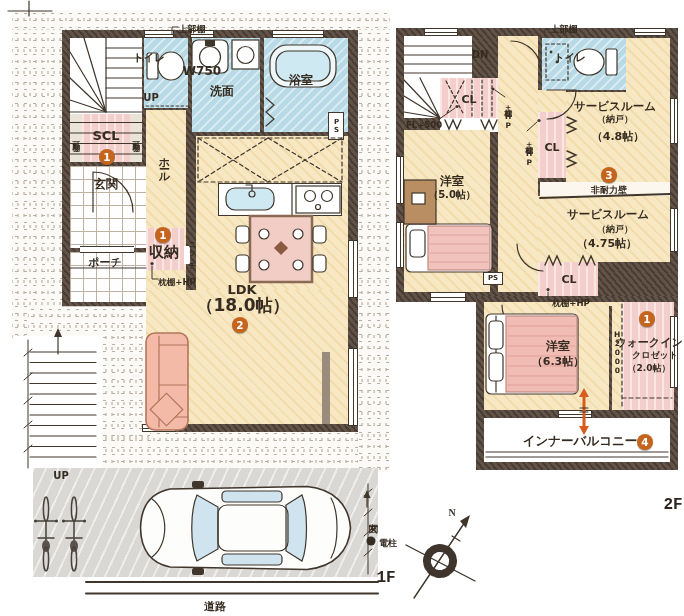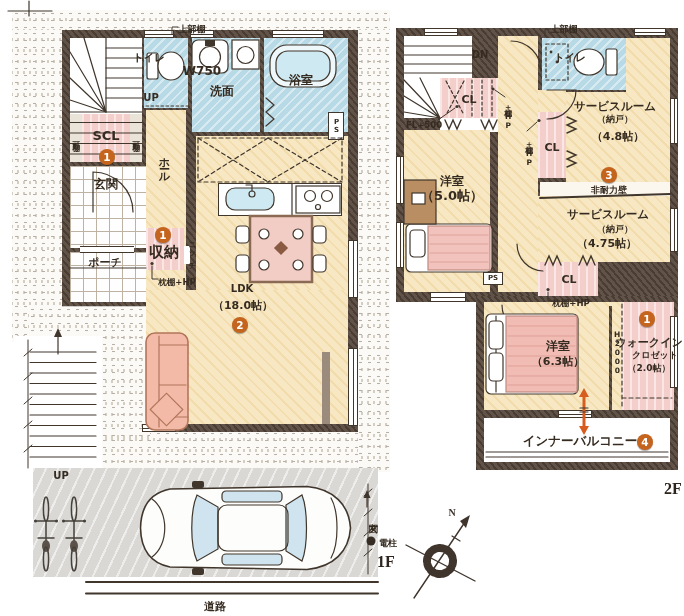--- a/index.html
+++ b/index.html
@@ -26,21 +26,21 @@
     background-image:repeating-linear-gradient(115deg, rgba(255,255,255,.55) 0 2px, rgba(0,0,0,0) 2px 11px); }
   .win { position:absolute; background:#fff; border:1px solid #40362c; z-index:6; }
   .win.h { background-image:linear-gradient(#40362c,#40362c); background-size:100% 1px; background-position:center; background-repeat:no-repeat; }
   .win.v { background-image:linear-gradient(#40362c,#40362c); background-size:1px 100%; background-position:center; background-repeat:no-repeat; }
   .lbl { position:absolute; transform:translate(-50%,-50%); font-weight:700; white-space:nowrap; line-height:1; z-index:30; color:#352b20; }
   .vlbl { writing-mode:vertical-rl; text-orientation:upright; letter-spacing:1px; }
   .badge { position:absolute; width:16px; height:16px; border-radius:50%; background:#c5651d; color:#fff;
     font-size:10.5px; font-weight:700; display:flex; align-items:center; justify-content:center;
     transform:translate(-50%,-50%); z-index:40; box-shadow:0 1px 1px rgba(0,0,0,.35); }
   .psbox { position:absolute; background:#fff; border:1.5px solid #40362c; z-index:5; }
-  .floorlbl { font-family:Liberation Serif, serif; color:#2c241d; }
+  .floorlbl { font-family:Liberation Mono, monospace; color:#2c241d;margin-top:16px; }
   svg.overlay { position:absolute; left:0; top:0; z-index:20; pointer-events:none; }
   .doorbar { position:absolute; background:#fff; border-top:1.5px solid #40362c; border-bottom:1.5px solid #40362c; z-index:6; }
 </style>
 </head>
 <body>
 
 <div class="room stipple" style="left:12px;top:10px;width:378px;height:22px"></div>
 <div class="room stipple" style="left:12px;top:30px;width:52px;height:312px"></div>
 <div class="room stipple" style="left:356px;top:30px;width:34px;height:442px"></div>
 <div class="room stipple" style="left:28px;top:430px;width:330px;height:40px"></div>
@@ -332,39 +332,39 @@
 <div class="lbl" style="left:151px;top:98px;font-size:10px">UP</div>
 <div class="lbl vlbl" style="left:76px;top:137px;font-size:7.5px">可動棚</div>
 <div class="lbl" style="left:106px;top:135px;font-size:13px">SCL</div>
 <div class="lbl vlbl" style="left:136px;top:137px;font-size:7.5px">可動棚</div>
 <div class="lbl" style="left:106px;top:184px;font-size:12px">玄関</div>
 <div class="lbl vlbl" style="left:164px;top:164px;font-size:11px">ホール</div>
 <div class="lbl" style="left:105px;top:262px;font-size:11px">ポーチ</div>
 <div class="lbl" style="left:164px;top:252px;font-size:15px">収納</div>
 <div class="lbl vlbl" style="left:192px;top:252px;font-size:7.5px">ニッチ</div>
 <div class="lbl" style="left:177px;top:282px;font-size:8.5px">枕棚+HP</div>
-<div class="lbl" style="left:242px;top:289px;font-size:10px">LDK</div>
-<div class="lbl" style="left:243px;top:305px;font-size:11px">（18.0帖）</div>
+<div class="lbl" style="left:242px;top:289px;font-size:13px">LDK</div>
+<div class="lbl" style="left:243px;top:305px;font-size:17px">（18.0帖）</div>
 <div class="lbl vlbl" style="left:336px;top:126px;font-size:7px;letter-spacing:0">PS</div>
 <div class="lbl" style="left:61px;top:476px;font-size:10px">UP</div>
 <div class="lbl" style="left:215px;top:606px;font-size:11px">道路</div>
 <div class="lbl vlbl" style="left:373px;top:517px;font-size:9px">玄関</div>
 <div class="lbl" style="left:388px;top:543px;font-size:9px">電柱</div>
 <div class="lbl floorlbl" style="left:386px;top:562px;font-size:16px">1F</div>
 
 <div class="lbl" style="left:480px;top:55px;font-size:10px">DN</div>
 <div class="lbl" style="left:564px;top:29px;font-size:9px">上部棚</div>
 <div class="lbl" style="left:570px;top:57px;font-size:10.5px">トイレ</div>
 <div class="lbl" style="left:469px;top:99px;font-size:11px">CL</div>
 <div class="lbl vlbl" style="left:508px;top:116px;font-size:7.5px;letter-spacing:0">枕棚+HP</div>
 <div class="lbl" style="left:424px;top:125px;font-size:8.5px">FL+500</div>
 <div class="lbl vlbl" style="left:529px;top:153px;font-size:7.5px;letter-spacing:0">枕棚+HP</div>
 <div class="lbl" style="left:552px;top:147px;font-size:11px">CL</div>
 <div class="lbl" style="left:452px;top:181px;font-size:12px">洋室</div>
-<div class="lbl" style="left:452px;top:195px;font-size:13px">（5.0帖）</div>
+<div class="lbl" style="left:452px;top:195px;font-size:10px">（5.0帖）</div>
 <div class="lbl" style="left:615px;top:107px;font-size:11.5px">サービスルーム</div>
 <div class="lbl" style="left:615px;top:119px;font-size:9px">（納戸）</div>
 <div class="lbl" style="left:618px;top:136px;font-size:11px">（4.8帖）</div>
 <div class="lbl" style="left:609px;top:190px;font-size:9px">非耐力壁</div>
 <div class="lbl" style="left:608px;top:215px;font-size:11.5px">サービスルーム</div>
 <div class="lbl" style="left:615px;top:229px;font-size:9px">（納戸）</div>
 <div class="lbl" style="left:607px;top:243px;font-size:11px">（4.75帖）</div>
 <div class="lbl" style="left:569px;top:279px;font-size:11px">CL</div>
 <div class="lbl" style="left:571px;top:303px;font-size:8.5px">枕棚+HP</div>
 <div class="lbl" style="left:493px;top:278px;font-size:7px">PS</div>

